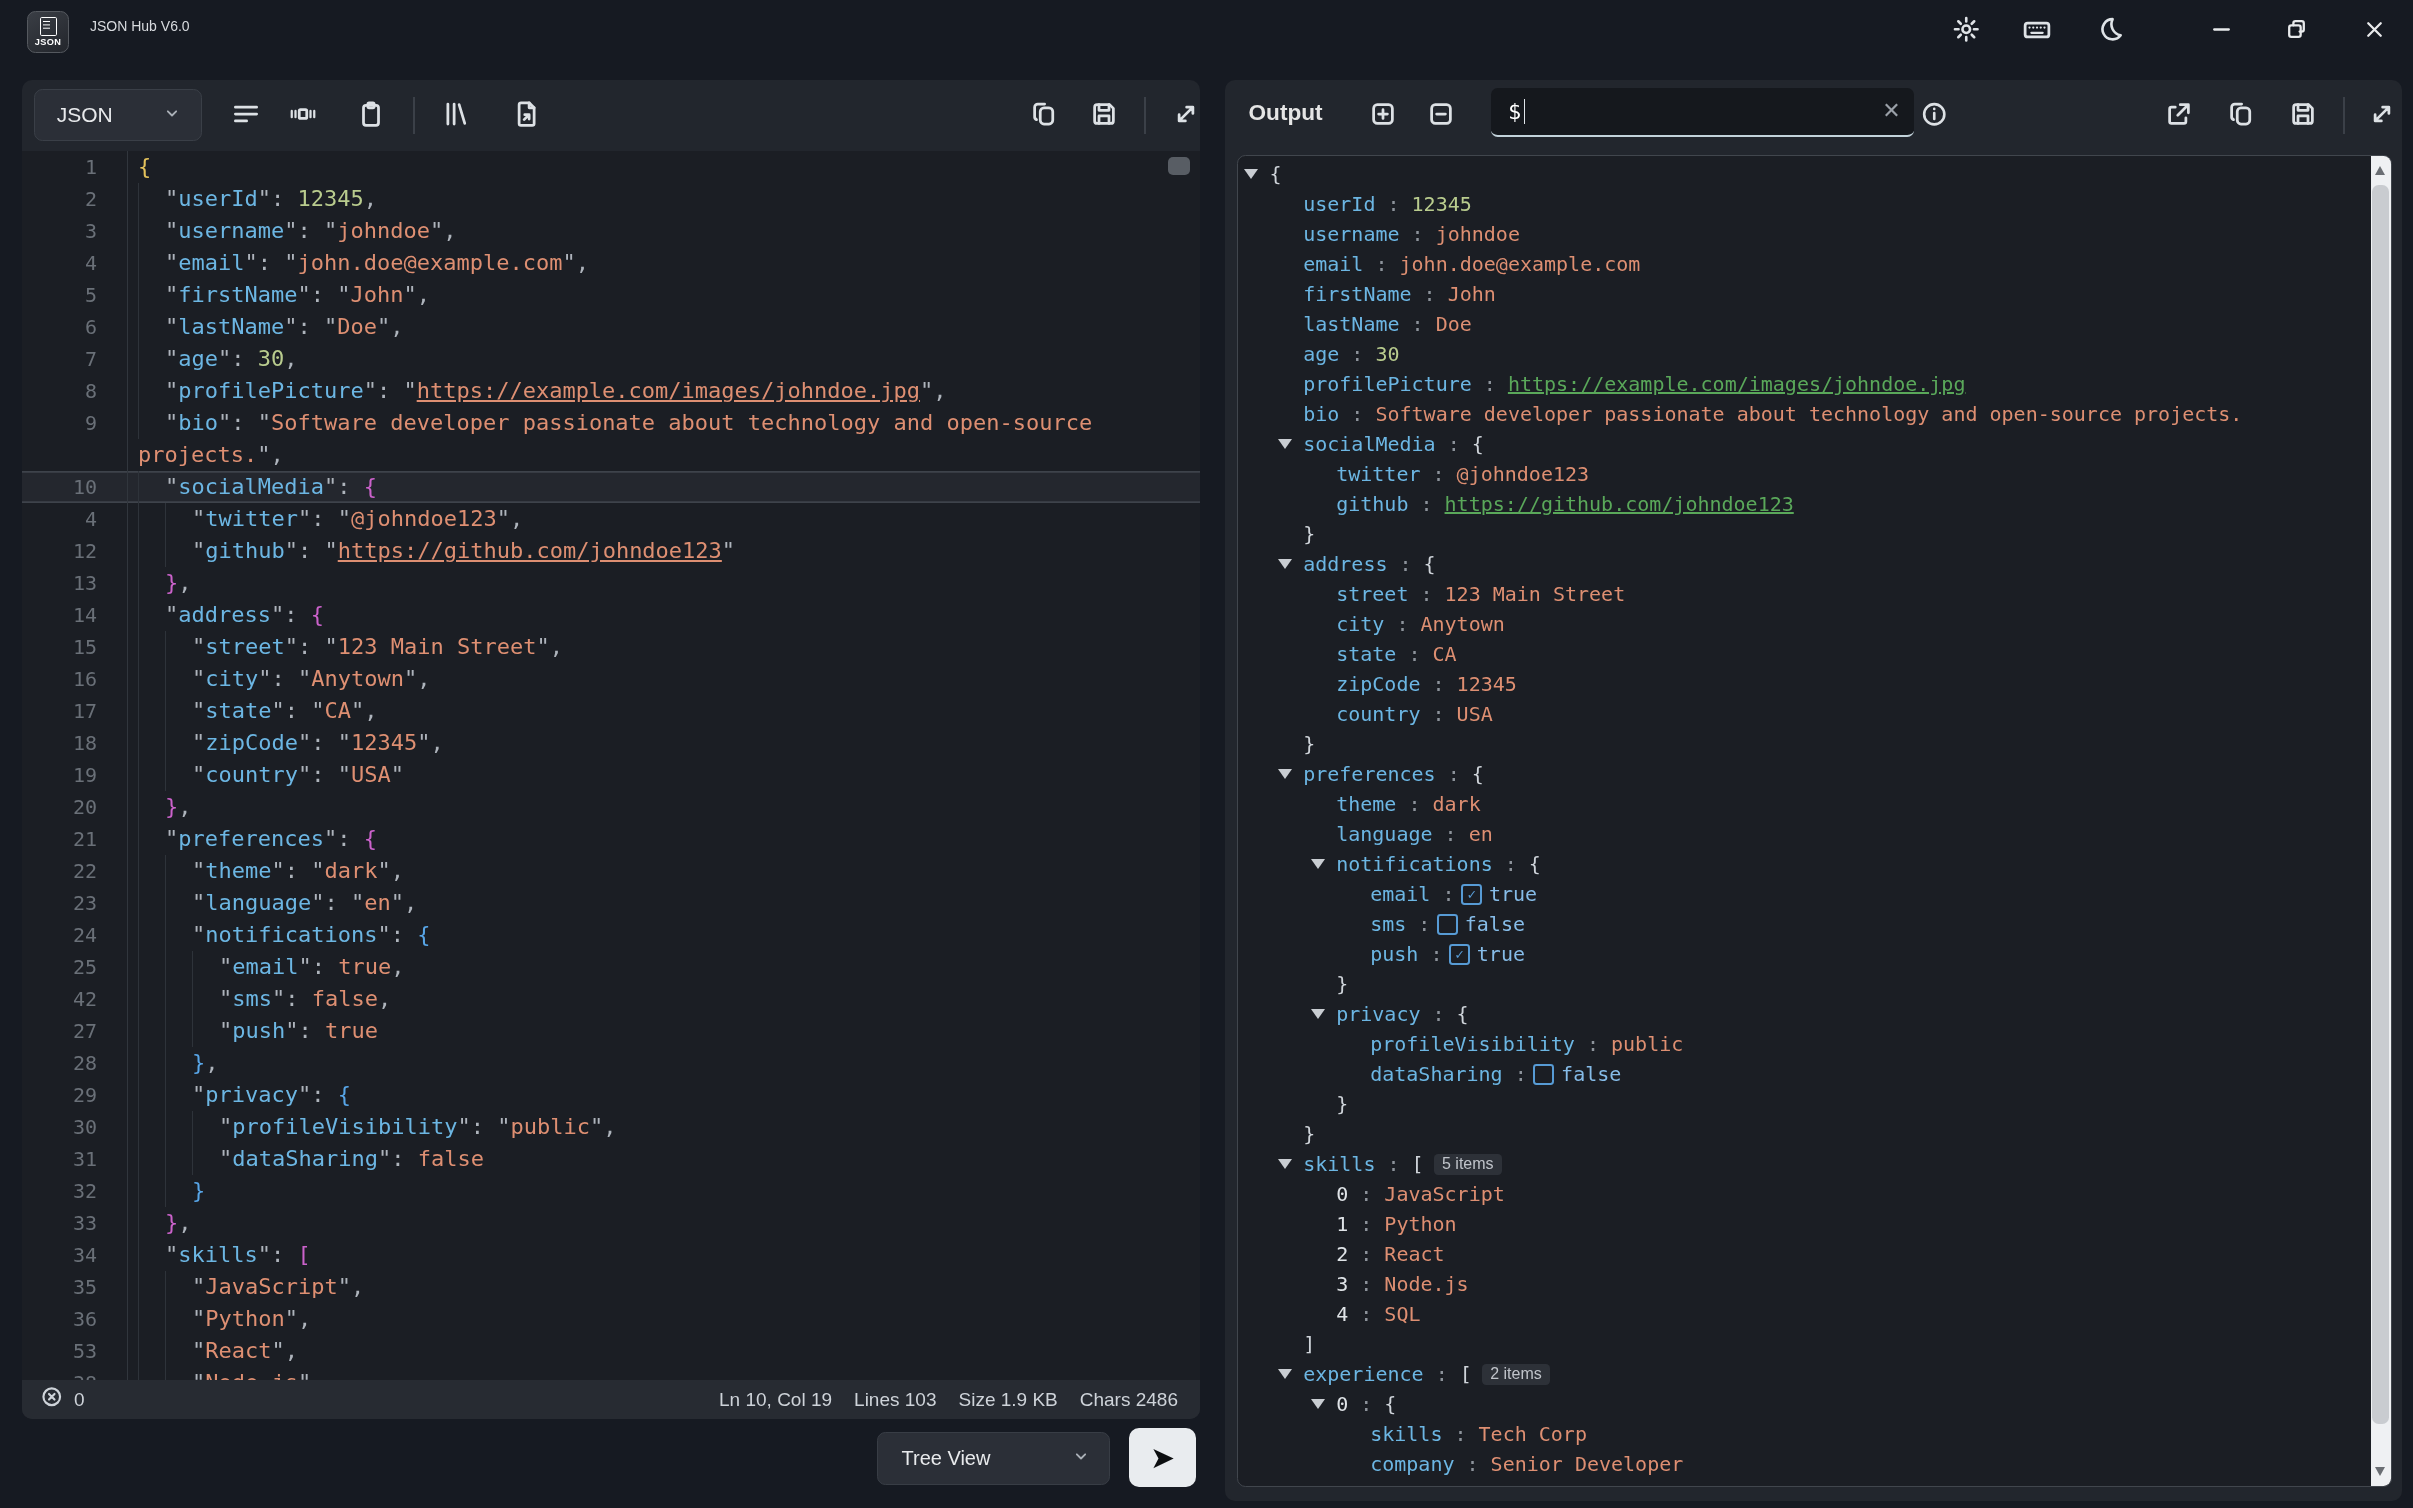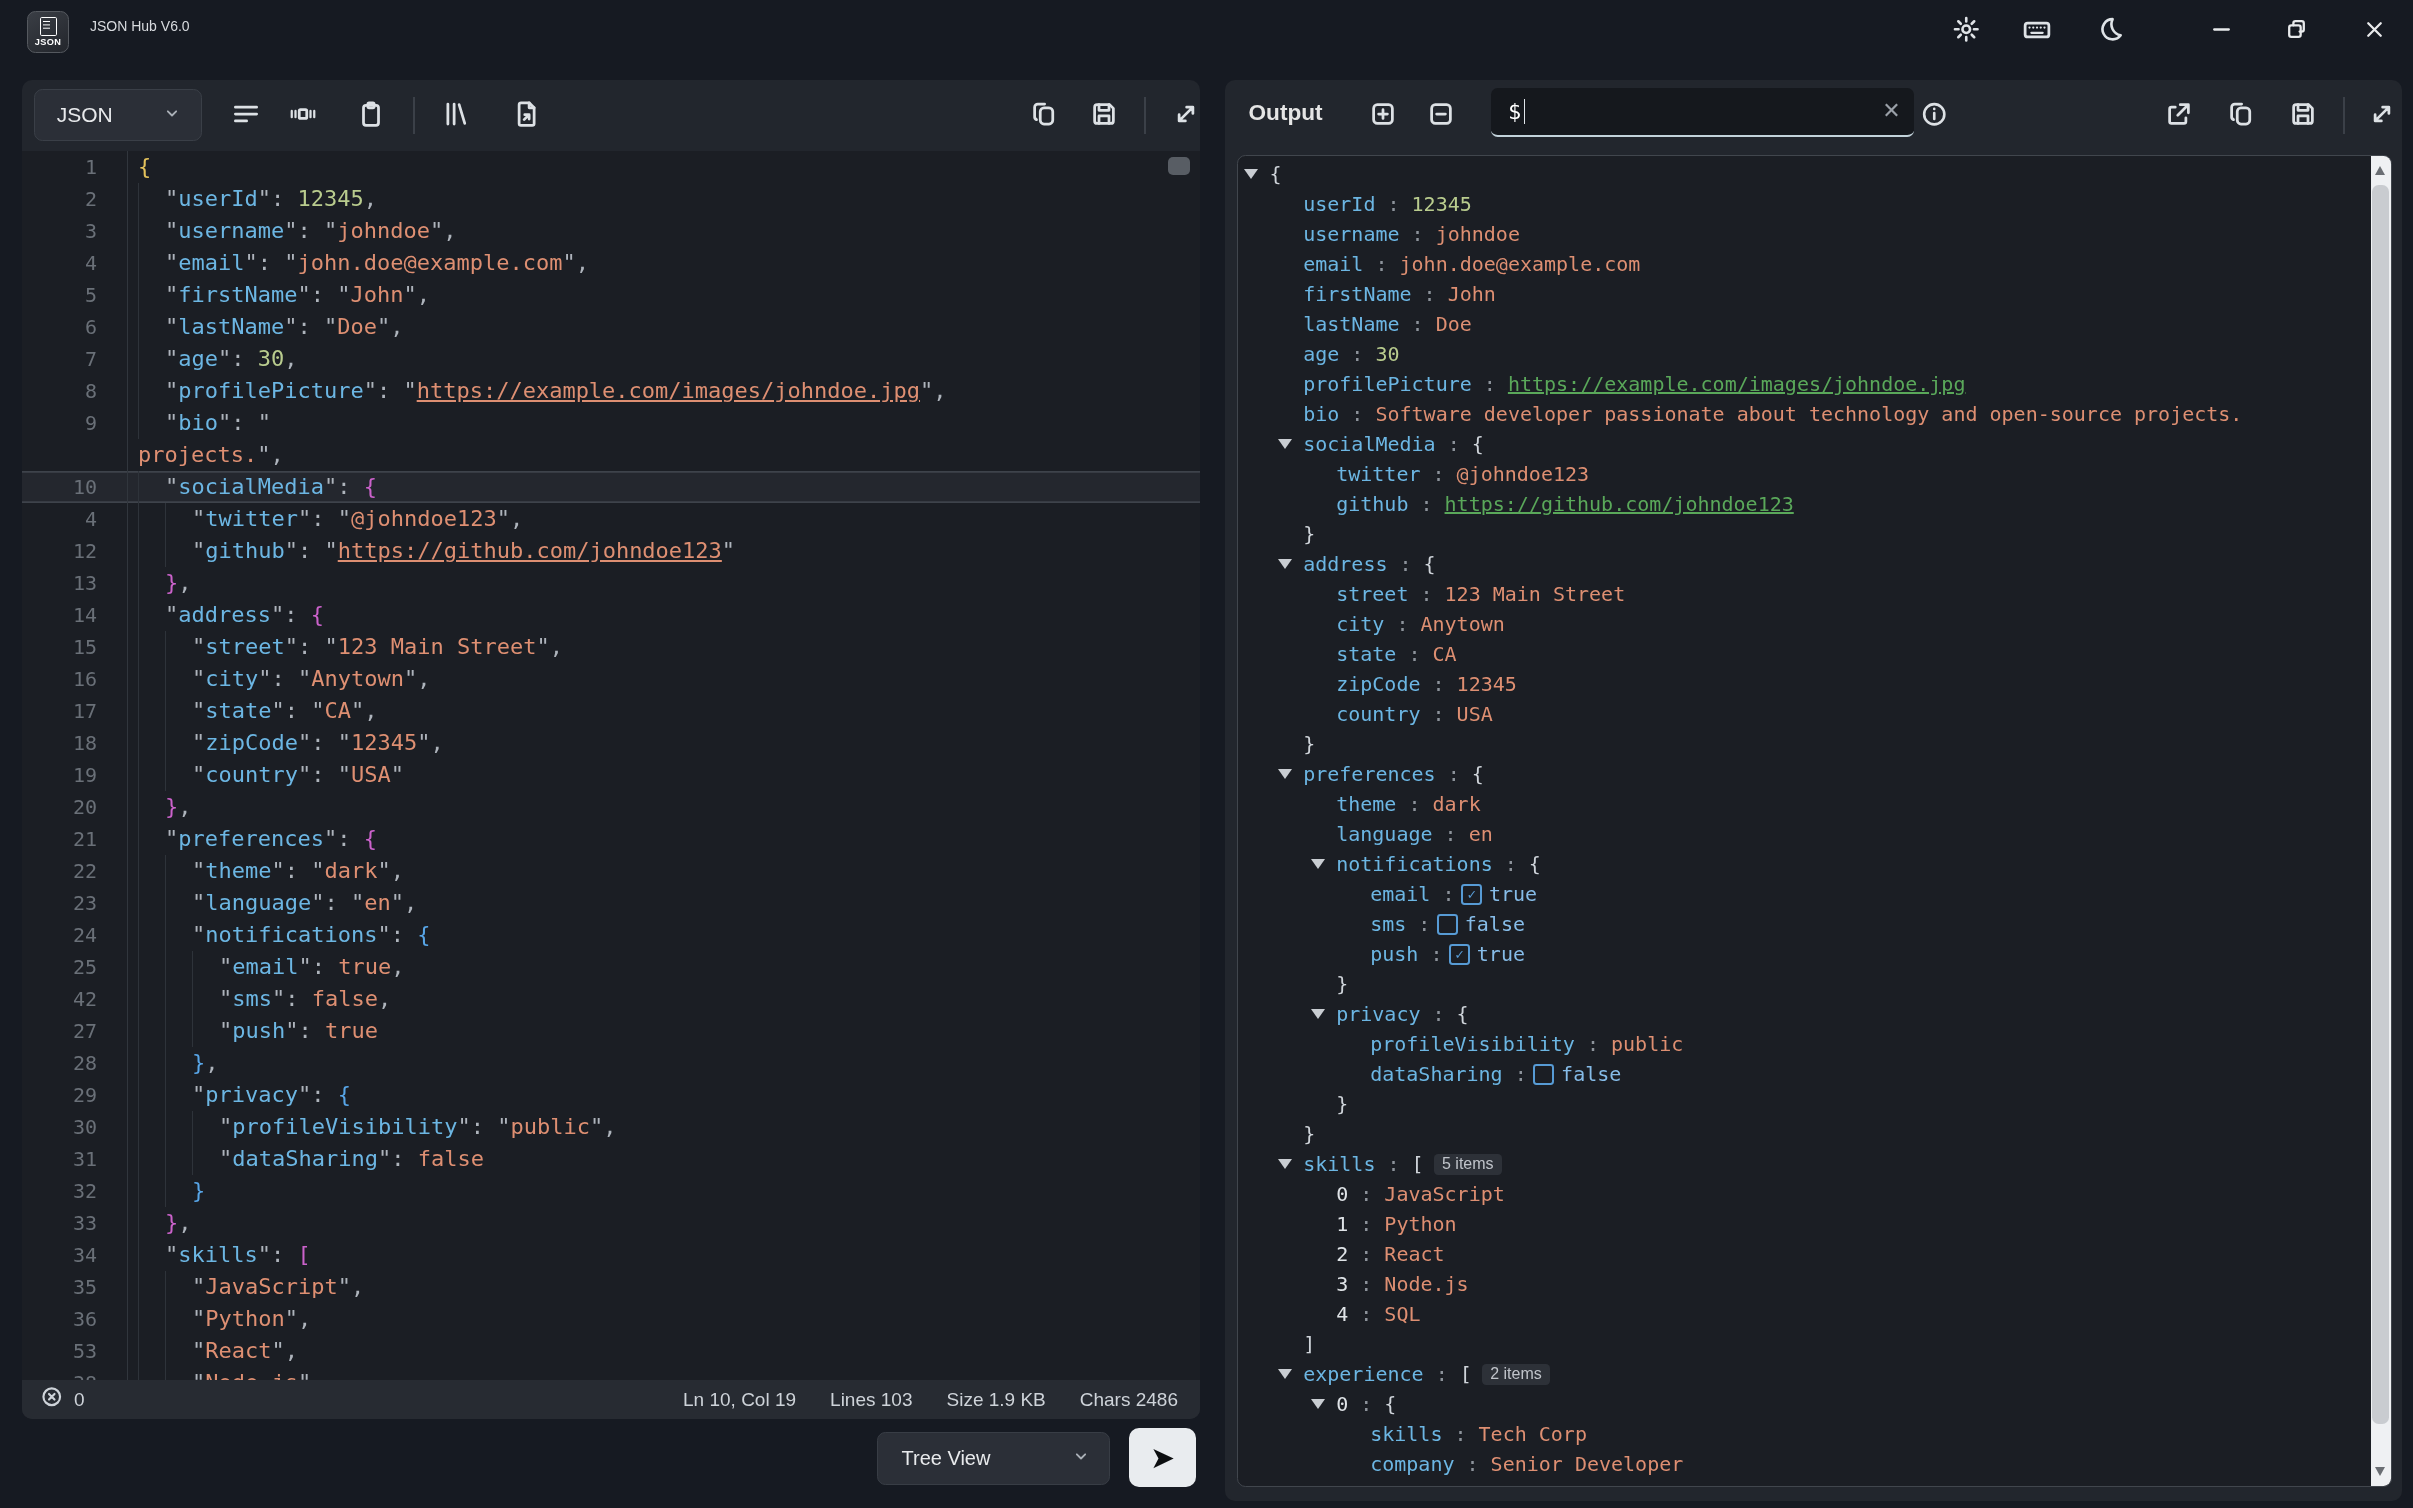--- a/index.html
+++ b/index.html
@@ -40,21 +40,21 @@
   .eline.cur{background:#24272e;box-shadow:inset 0 1.7px 0 #3e434b,inset 0 -1.7px 0 #3e434b;}
   .s-q{color:#aeb4bc;} .s-key{color:#6cb6e3;} .s-str{color:#de8f72;} .s-num{color:#b9cc8e;}
   .s-bool{color:#de8f72;} .s-lnk{color:#de8f72;text-decoration:underline;} 
   .s-b1{color:#e5c35c;} .s-b2{color:#cb62cb;} .s-b3{color:#58a6e8;}
   .ed-thumb{position:absolute;right:10px;top:77px;width:22px;height:18.4px;background:#585d64;border-radius:5px;}
 
   
   .statusbar{position:absolute;left:0;bottom:0;right:0;height:39px;background:#272b32;border-radius:0 0 10px 10px;
     display:flex;align-items:center;justify-content:space-between;padding:0 22px 0 18.4px;box-sizing:border-box;color:#ced3d9;font-size:19px;}
   .statusbar .lft{display:flex;align-items:center;gap:10px;}
-  .statusbar .rgt{display:flex;align-items:center;gap:34px;}
+  .statusbar .rgt{display:flex;align-items:center;gap:22px;}
 
   
   .viewselect{position:absolute;left:877px;top:1432px;width:233px;height:53px;background:#2b2f37;border:0.8px solid #383d45;border-radius:8.4px;
     display:flex;align-items:center;justify-content:space-between;padding:0 18.4px 0 23.5px;box-sizing:border-box;color:#e8eaec;font-size:20px;}
   .viewselect .chev{color:#aab0b7;}
   .sendbtn{position:absolute;left:1129px;top:1428px;width:67px;height:59px;background:#e9ecef;border-radius:10px;
     display:flex;align-items:center;justify-content:center;color:#0c0e10;font-size:30px;}
 
   
   .rpanel{position:absolute;left:1225px;top:80px;width:1177px;height:1421px;background:#22262d;border-radius:10px;}
@@ -227,21 +227,21 @@
 
     <div class="editor mono" id="editor-lines">
         <div class="eline"><span class="gut">1</span><span class="code"><span class="s-b1">{</span></span></div>
         <div class="eline"><span class="gut">2</span><span class="code"><span class="unit"></span><span class="s-q">"</span><span class="s-key">userId</span><span class="s-q">": </span><span class="s-num">12345</span><span class="s-q">,</span></span></div>
         <div class="eline"><span class="gut">3</span><span class="code"><span class="unit"></span><span class="s-q">"</span><span class="s-key">username</span><span class="s-q">": </span><span class="s-q">"</span><span class="s-str">johndoe</span><span class="s-q">",</span></span></div>
         <div class="eline"><span class="gut">4</span><span class="code"><span class="unit"></span><span class="s-q">"</span><span class="s-key">email</span><span class="s-q">": </span><span class="s-q">"</span><span class="s-str">john.doe@example.com</span><span class="s-q">",</span></span></div>
         <div class="eline"><span class="gut">5</span><span class="code"><span class="unit"></span><span class="s-q">"</span><span class="s-key">firstName</span><span class="s-q">": </span><span class="s-q">"</span><span class="s-str">John</span><span class="s-q">",</span></span></div>
         <div class="eline"><span class="gut">6</span><span class="code"><span class="unit"></span><span class="s-q">"</span><span class="s-key">lastName</span><span class="s-q">": </span><span class="s-q">"</span><span class="s-str">Doe</span><span class="s-q">",</span></span></div>
         <div class="eline"><span class="gut">7</span><span class="code"><span class="unit"></span><span class="s-q">"</span><span class="s-key">age</span><span class="s-q">": </span><span class="s-num">30</span><span class="s-q">,</span></span></div>
         <div class="eline"><span class="gut">8</span><span class="code"><span class="unit"></span><span class="s-q">"</span><span class="s-key">profilePicture</span><span class="s-q">": </span><span class="s-q">"</span><span class="s-lnk">https://example.com/images/johndoe.jpg</span><span class="s-q">",</span></span></div>
-        <div class="eline"><span class="gut">9</span><span class="code"><span class="unit"></span><span class="s-q">"</span><span class="s-key">bio</span><span class="s-q">": </span><span class="s-q">"</span></span></div>
+        <div class="eline"><span class="gut">9</span><span class="code"><span class="unit"></span><span class="s-q">"</span><span class="s-key">bio</span><span class="s-q">": </span><span class="s-q">"</span><span class="s-str">Software developer passionate about technology and open-source</span></span></div>
         <div class="eline"><span class="gut"></span><span class="code"><span class="s-str">projects.</span><span class="s-q">",</span></span></div>
         <div class="eline cur"><span class="gut">10</span><span class="code"><span class="unit"></span><span class="s-q">"</span><span class="s-key">socialMedia</span><span class="s-q">": </span><span class="s-b2">{</span></span></div>
         <div class="eline"><span class="gut">4</span><span class="code"><span class="unit"></span><span class="unit"></span><span class="s-q">"</span><span class="s-key">twitter</span><span class="s-q">": </span><span class="s-q">"</span><span class="s-str">@johndoe123</span><span class="s-q">",</span></span></div>
         <div class="eline"><span class="gut">12</span><span class="code"><span class="unit"></span><span class="unit"></span><span class="s-q">"</span><span class="s-key">github</span><span class="s-q">": </span><span class="s-q">"</span><span class="s-lnk">https://github.com/johndoe123</span><span class="s-q">"</span></span></div>
         <div class="eline"><span class="gut">13</span><span class="code"><span class="unit"></span><span class="s-b2">}</span><span class="s-q">,</span></span></div>
         <div class="eline"><span class="gut">14</span><span class="code"><span class="unit"></span><span class="s-q">"</span><span class="s-key">address</span><span class="s-q">": </span><span class="s-b2">{</span></span></div>
         <div class="eline"><span class="gut">15</span><span class="code"><span class="unit"></span><span class="unit"></span><span class="s-q">"</span><span class="s-key">street</span><span class="s-q">": </span><span class="s-q">"</span><span class="s-str">123 Main Street</span><span class="s-q">",</span></span></div>
         <div class="eline"><span class="gut">16</span><span class="code"><span class="unit"></span><span class="unit"></span><span class="s-q">"</span><span class="s-key">city</span><span class="s-q">": </span><span class="s-q">"</span><span class="s-str">Anytown</span><span class="s-q">",</span></span></div>
         <div class="eline"><span class="gut">17</span><span class="code"><span class="unit"></span><span class="unit"></span><span class="s-q">"</span><span class="s-key">state</span><span class="s-q">": </span><span class="s-q">"</span><span class="s-str">CA</span><span class="s-q">",</span></span></div>
         <div class="eline"><span class="gut">18</span><span class="code"><span class="unit"></span><span class="unit"></span><span class="s-q">"</span><span class="s-key">zipCode</span><span class="s-q">": </span><span class="s-q">"</span><span class="s-str">12345</span><span class="s-q">",</span></span></div>

